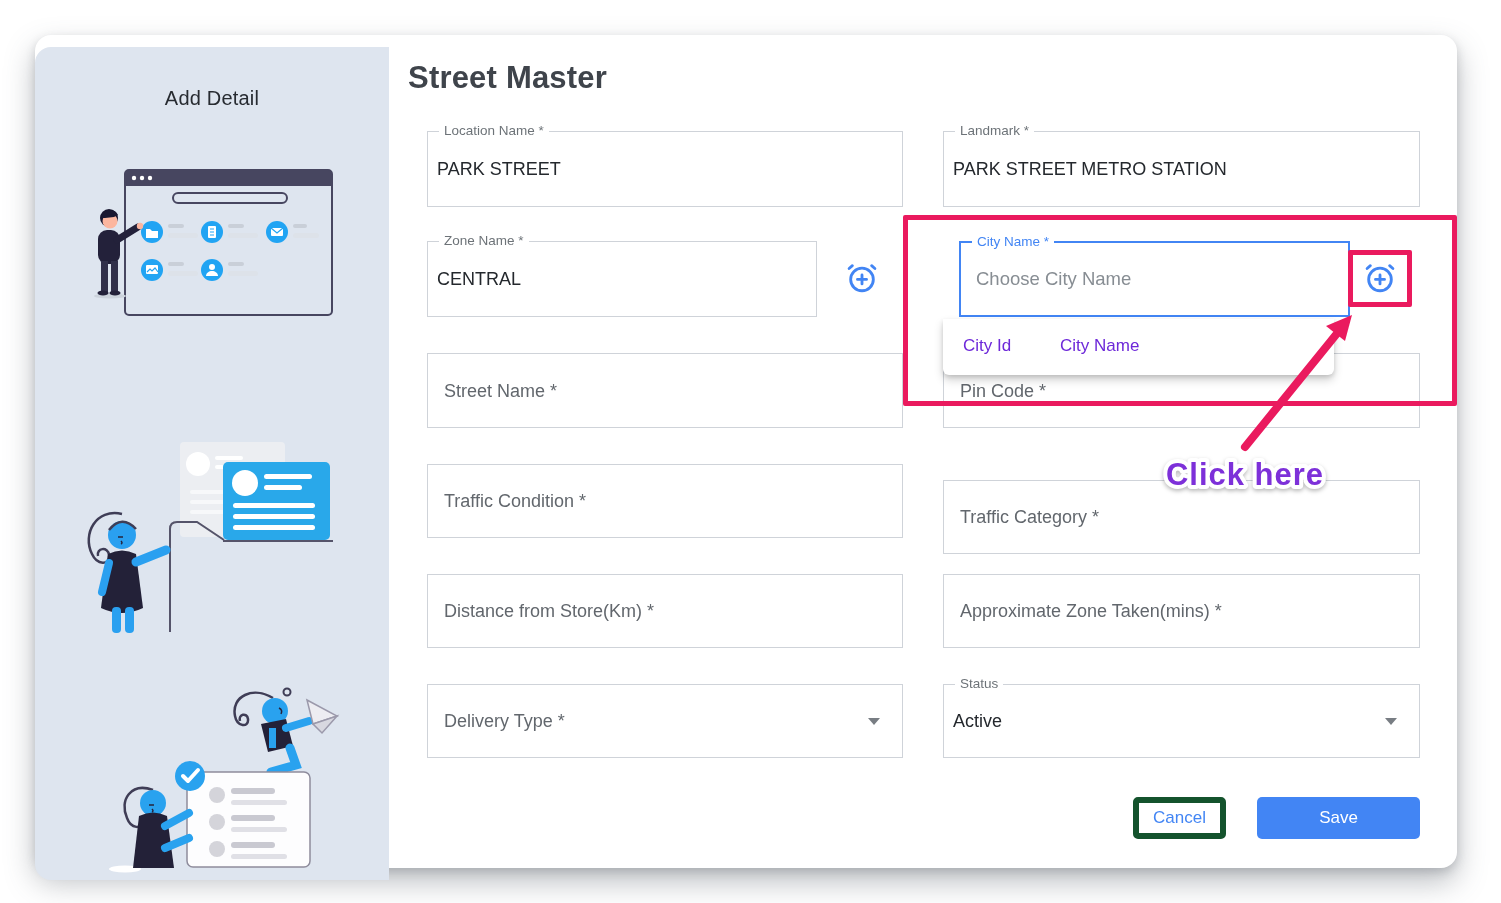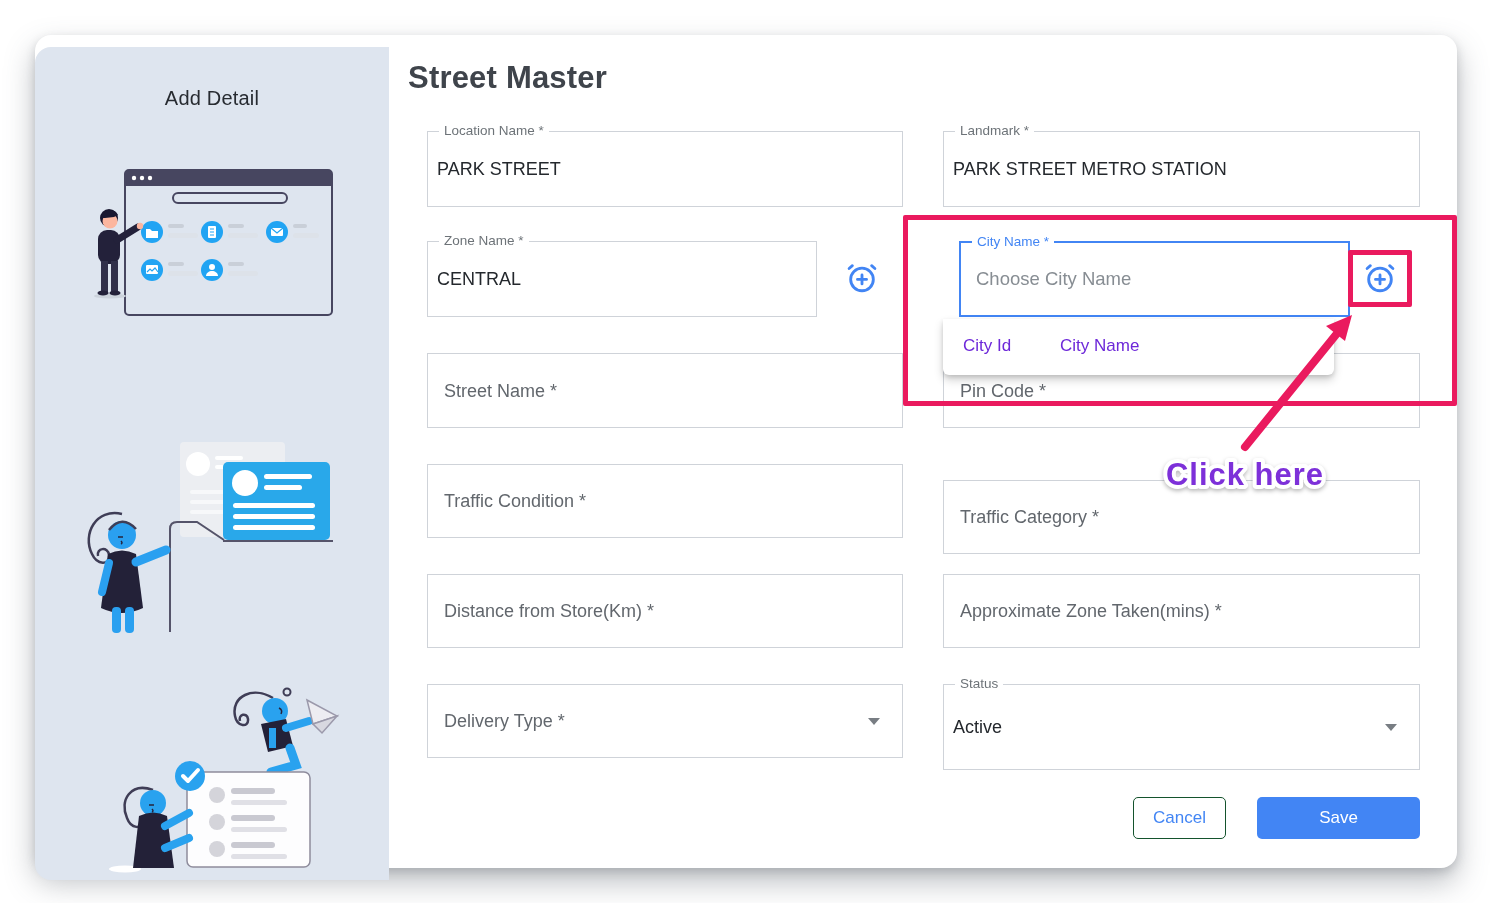--- a/index.html
+++ b/index.html
@@ -45,21 +45,21 @@
             justify-content:center;background:transparent;border:none;cursor:pointer;}
 
   .dropdown-panel{position:absolute;left:943px;top:319px;width:391px;height:56px;background:#fff;
                   border-radius:0 0 6px 6px;box-shadow:0 5px 10px rgba(0,0,0,.18),0 2px 4px rgba(0,0,0,.12);
                   z-index:9;}
   .dropdown-panel .col{position:absolute;top:17px;font-size:17px;color:#6d28d9;}
 
   .btn{position:absolute;border-radius:5px;font-size:17px;font-weight:500;display:flex;
        align-items:center;justify-content:center;cursor:pointer;font-family:"Liberation Sans",sans-serif;}
   .btn-cancel{left:1133px;top:797px;width:93px;height:42px;background:#fff;color:var(--blue);
-              border:1px solid #14532d;}
+              border:6px solid #14532d;}
   .btn-save{left:1257px;top:797px;width:163px;height:42px;background:var(--blue);color:#fff;border:none;}
 
   .hl-big{position:absolute;left:903px;top:215px;width:554px;height:191px;border:5px solid var(--pink);
           border-radius:2px;z-index:40;pointer-events:none;}
   .hl-small{position:absolute;left:1348px;top:250px;width:64px;height:57px;border:5px solid var(--pink);
             border-radius:2px;z-index:41;pointer-events:none;}
   .anno-arrow{position:absolute;left:1235px;top:305px;z-index:45;pointer-events:none;}
   .anno-text{position:absolute;left:1128px;top:448px;z-index:46;pointer-events:none;
              filter:drop-shadow(0 2px 2px rgba(0,0,0,.28));}
 </style>
@@ -251,21 +251,21 @@
     <span class="inlabel">Distance from Store(Km) *</span>
   </div>
   <div class="field" style="left:943px;top:574px;width:477px;height:74px;">
     <span class="inlabel">Approximate Zone Taken(mins) *</span>
   </div>
 
   <div class="field" style="left:427px;top:684px;width:476px;height:74px;">
     <span class="inlabel">Delivery Type *</span>
     <span class="caret"></span>
   </div>
-  <div class="field" style="left:943px;top:684px;width:477px;height:86px;">
+  <div class="field" style="left:943px;top:684px;width:477px;height:74px;">
     <span class="flabel">Status</span>
     <span class="value">Active</span>
     <span class="caret"></span>
   </div>
 
   <button class="btn btn-cancel">Cancel</button>
   <button class="btn btn-save">Save</button>
 
   <div class="hl-big"></div>
   <div class="hl-small"></div>

